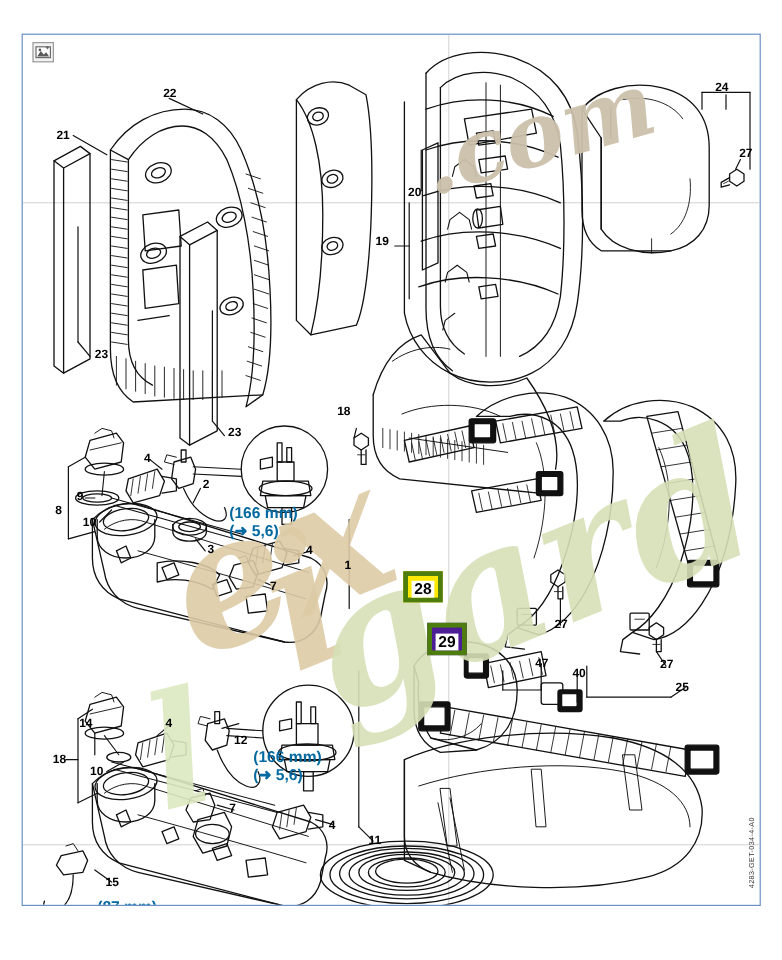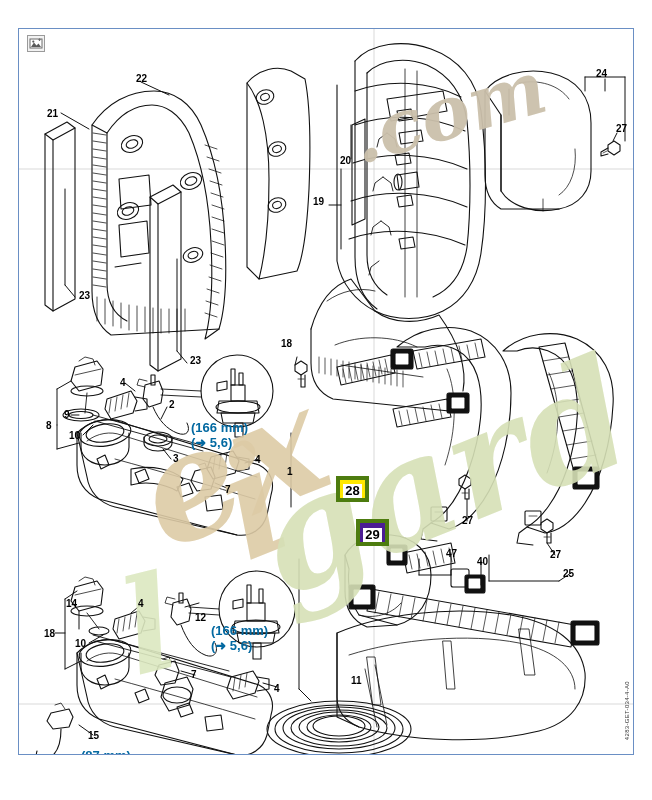--- a/index.html
+++ b/index.html
@@ -772,21 +772,21 @@
   <div class="callout" style="left: 268px; top: 438px;">1</div>
   <div class="callout" style="left: 206px; top: 456px;">7</div>
   <div class="callout" style="left: 47px; top: 570px;">14</div>
   <div class="callout" style="left: 25px; top: 600px;">18</div>
   <div class="callout" style="left: 56px; top: 610px;">10</div>
   <div class="callout" style="left: 176px; top: 584px;">12</div>
   <div class="callout" style="left: 119px; top: 570px;">4</div>
   <div class="callout" style="left: 172px; top: 641px;">7</div>
   <div class="callout" style="left: 255px; top: 655px;">4</div>
   <div class="callout" style="left: 69px; top: 702px;">15</div>
-  <div class="callout" style="left: 288px; top: 647px; margin-left: 44px;">11</div>
+  <div class="callout" style="left: 288px; top: 667px;">11</div>
   <div class="callout" style="left: 443px; top: 487px;">27</div>
   <div class="callout" style="left: 427px; top: 520px;">47</div>
   <div class="callout" style="left: 458px; top: 528px;">40</div>
   <div class="callout" style="left: 531px; top: 521px;">27</div>
   <div class="callout" style="left: 544px; top: 540px;">25</div>
 
   <div class="note" style="left: 172px; top: 392px;">
     <div>(166 mm)</div>
     <div>(➜ 5,6)</div>
   </div>

